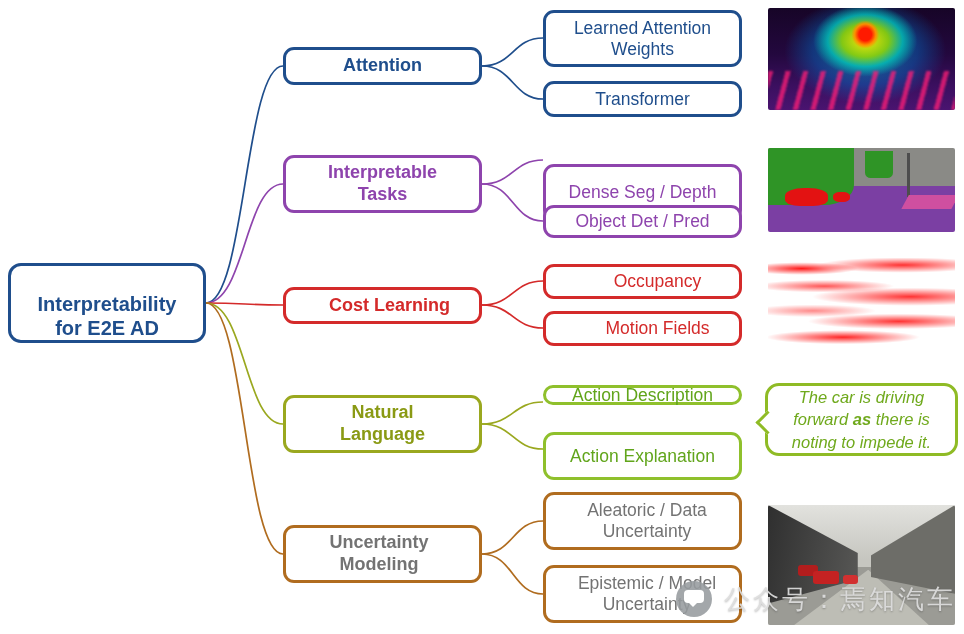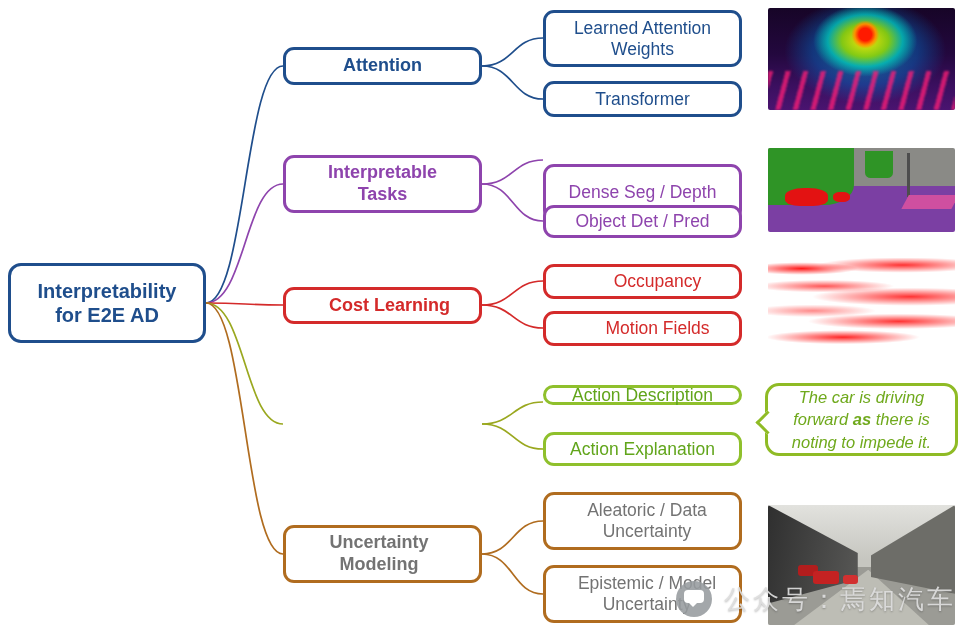--- a/index.html
+++ b/index.html
@@ -4,21 +4,21 @@
 <style>
   html,body{margin:0;padding:0;background:#ffffff;}
   #canvas{position:relative;width:964px;height:634px;background:#ffffff;overflow:hidden;
           font-family:"Liberation Sans",sans-serif;}
   svg.connectors{position:absolute;left:0;top:0;width:964px;height:634px;z-index:1;}
   svg.connectors path{fill:none;stroke-width:1.7px;}
 
   .node{position:absolute;z-index:2;background:#ffffff;border:3px solid #d946ef;border-radius:11px;
         display:flex;align-items:center;justify-content:center;text-align:center;line-height:1.2;
         box-sizing:border-box;}
-  .root{font-size:20px;font-weight:bold;border-width:3.5px;border-radius:13px;padding:0 14px;}
+  .root{font-size:20px;font-weight:bold;border-width:3.5px;border-radius:13px;padding:0 14px;align-items:flex-end;}
   .branch{font-size:18px;font-weight:bold;padding:0 28px;}
   .leaf{font-size:17.5px;padding:0 12px;}
 
   .b0{border-color:#1f4e8c;color:#1f4e8c;}
   .b1{border-color:#8e44ad;color:#8e44ad;}
   .b2{border-color:#d42a2a;color:#d42a2a;padding-left:42px;}
   .b3{border-color:#9aa81f;color:#8a9a14;}
   .b4{border-color:#b06c1f;color:#737373;padding-left:21px;}
   .l3{border-color:#8fc02c;color:#61a51b;}
 
@@ -112,20 +112,23 @@
 
   <div class="node branch b0" style="left:283px;top:47px;width:199px;height:38px;">
     <span>Attention</span>
   </div>
   <div class="node branch b1" style="left:283px;top:155px;width:199px;height:58px;">
     <span>Interpretable Tasks</span>
   </div>
   <div class="node branch b2" style="left:283px;top:287px;width:199px;height:37px;">
     <span>Cost Learning</span>
   </div>
+  <div class="node branch b3" style="left:283px;top:395px;width:199px;height:58px;">
+    <span>Natural Language</span>
+  </div>
   <div class="node branch b4" style="left:283px;top:525px;width:199px;height:58px;">
     <span>Uncertainty Modeling</span>
   </div>
 
   <div class="node leaf b0" style="left:543px;top:10px;width:199px;height:57px;">
     <span>Learned Attention Weights</span>
   </div>
   <div class="node leaf b0" style="left:543px;top:81px;width:199px;height:36px;">
     <span>Transformer</span>
   </div>
@@ -137,21 +140,21 @@
   </div>
   <div class="node leaf b2" style="left:543px;top:264px;width:199px;height:35px;">
     <span>Occupancy</span>
   </div>
   <div class="node leaf b2" style="left:543px;top:311px;width:199px;height:35px;">
     <span>Motion Fields</span>
   </div>
   <div class="node leaf l3" style="left:543px;top:385px;width:199px;height:20px;">
     <span>Action Description</span>
   </div>
-  <div class="node leaf l3" style="left:543px;top:432px;width:199px;height:34px;">
+  <div class="node leaf l3" style="left:543px;top:432px;width:199px;height:48px;">
     <span>Action Explanation</span>
   </div>
   <div class="node leaf b4" style="left:543px;top:492px;width:199px;height:58px;">
     <span>Aleatoric / Data Uncertainty</span>
   </div>
   <div class="node leaf b4" style="left:543px;top:565px;width:199px;height:58px;">
     <span>Epistemic / Model Uncertainty</span>
   </div>
 
   <div class="fig fig-heat" style="left:768px;top:8px;width:187px;height:102px;">

